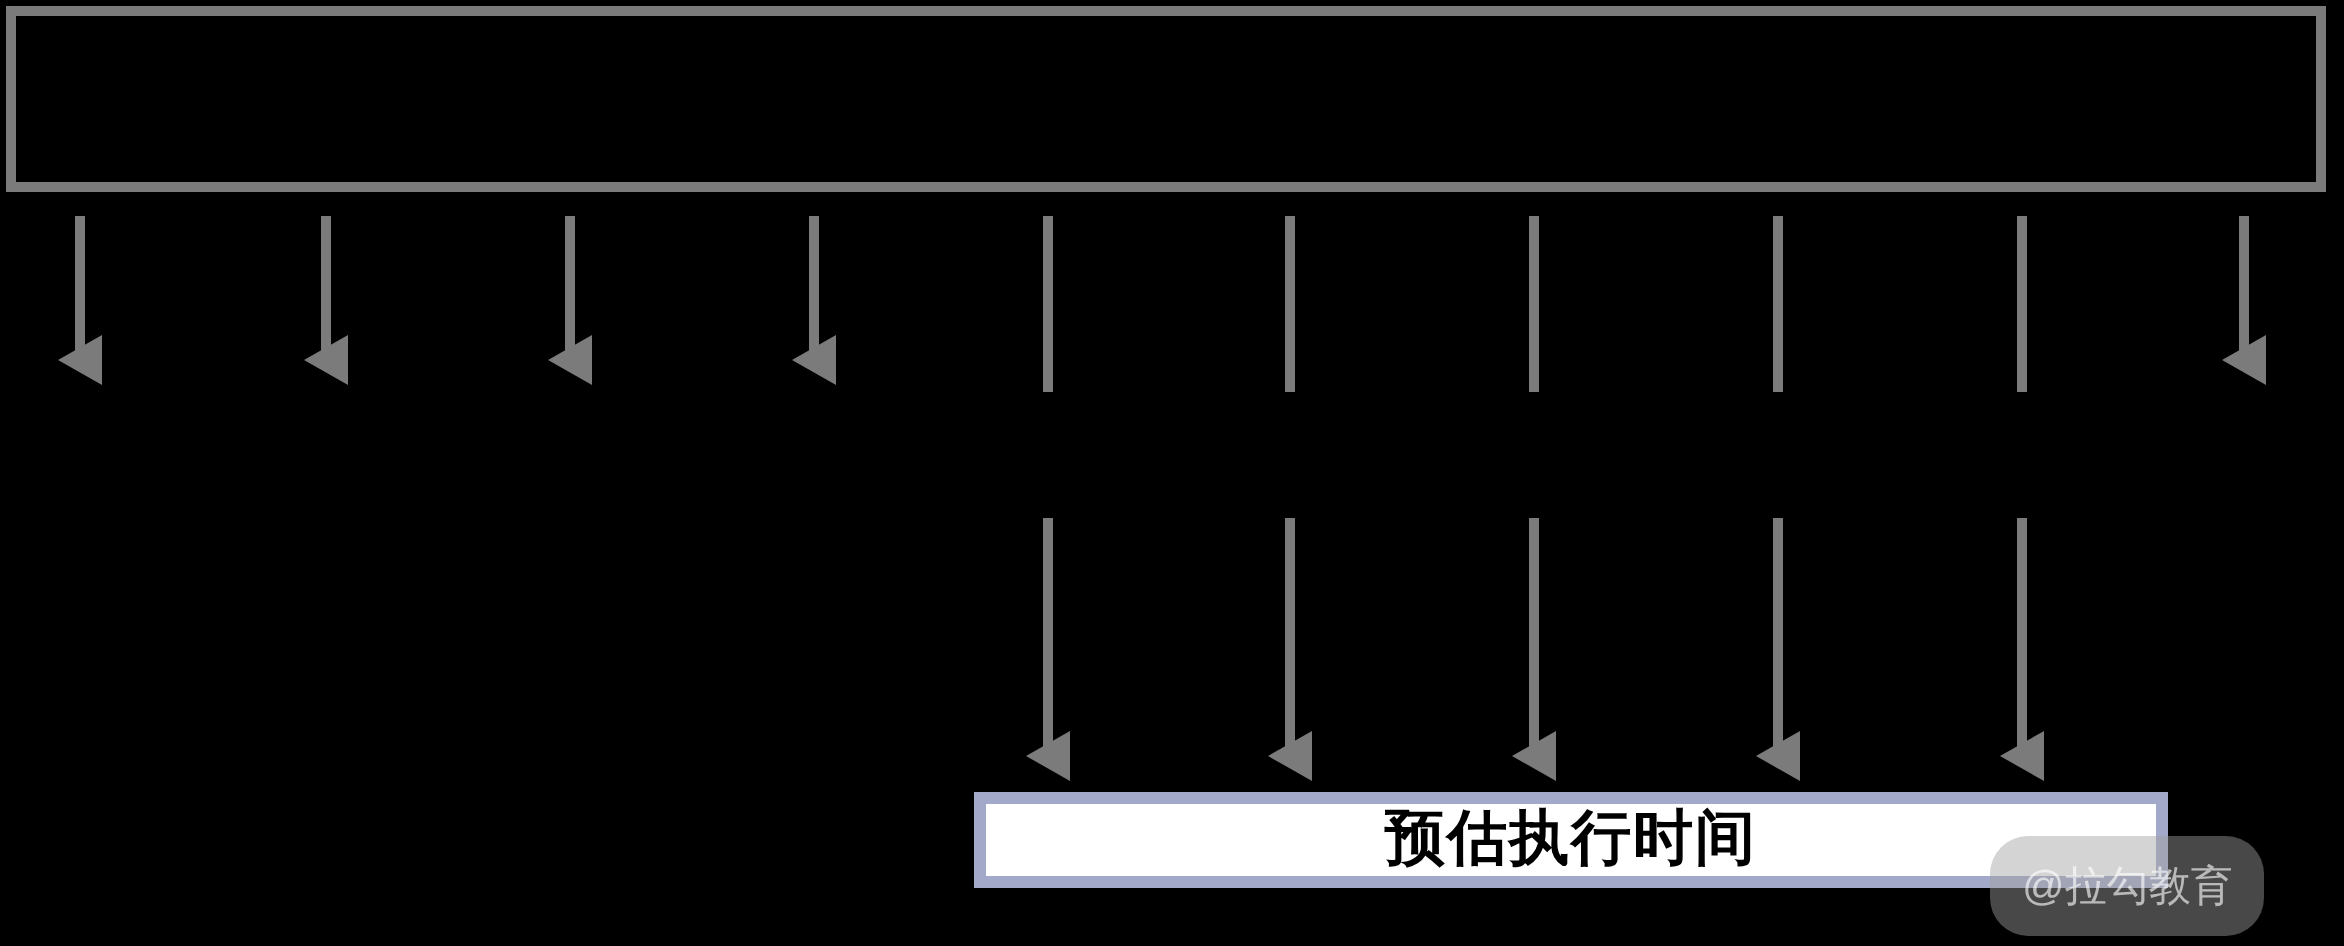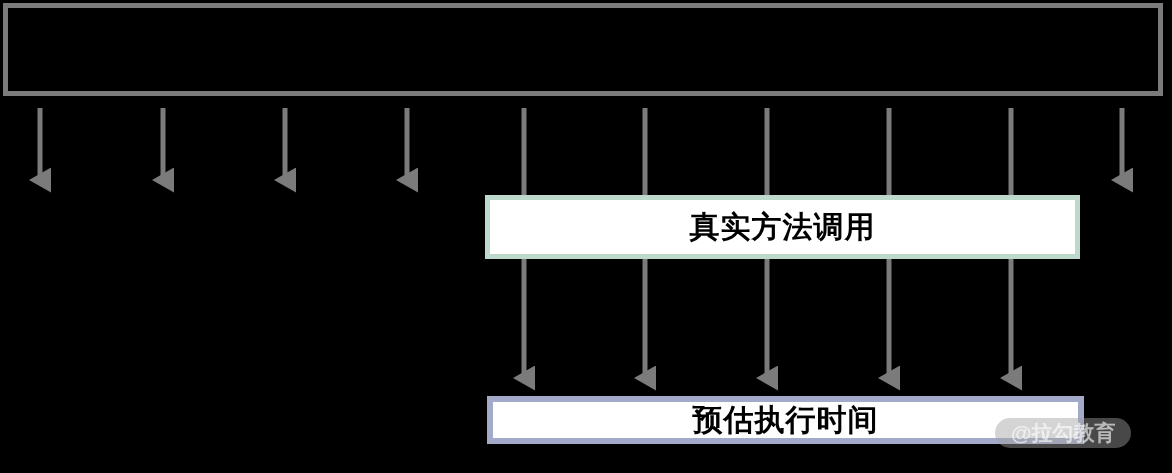--- a/index.html
+++ b/index.html
@@ -69,29 +69,29 @@
     width: 597px;
     height: 48px;
     border: 6px solid #a3a9c9;
   }
 
   
   .watermark {
     position: absolute;
     left: 995px;
     top: 418px;
-    height: 30px;
+    height: 50px;
     padding: 0 16px;
     display: flex;
     align-items: center;
     border-radius: 19px;
     background: rgba(160,160,160,0.45);
     color: rgba(255,255,255,0.62);
     font-size: 21px;
-    font-weight: bold;
+    font-weight: normal;
     white-space: nowrap;
     pointer-events: none;
   }
 </style>
 </head>
 <body>
 
 <div id="canvas">
 
   <div class="top-box"></div>
@@ -116,23 +116,20 @@
       </g>
     <g id="connector-group-mid">
         <line x1="524" y1="259" x2="524" y2="378" stroke="#7b7b7b" stroke-width="5" marker-end="url(#arrowhead)"></line>
         <line x1="645" y1="259" x2="645" y2="378" stroke="#7b7b7b" stroke-width="5" marker-end="url(#arrowhead)"></line>
         <line x1="767" y1="259" x2="767" y2="378" stroke="#7b7b7b" stroke-width="5" marker-end="url(#arrowhead)"></line>
         <line x1="889" y1="259" x2="889" y2="378" stroke="#7b7b7b" stroke-width="5" marker-end="url(#arrowhead)"></line>
         <line x1="1011" y1="259" x2="1011" y2="378" stroke="#7b7b7b" stroke-width="5" marker-end="url(#arrowhead)"></line>
       </g>
   </svg>
 
-  <div class="proc-box" id="box-real-call">
-    <span class="label">真实方法调用</span>
-  </div>
 
   <div class="proc-box" id="box-estimate-time">
     <span class="label">预估执行时间</span>
   </div>
 
   <div class="watermark">@拉勾教育</div>
 
 </div>
 
 </body></html>

